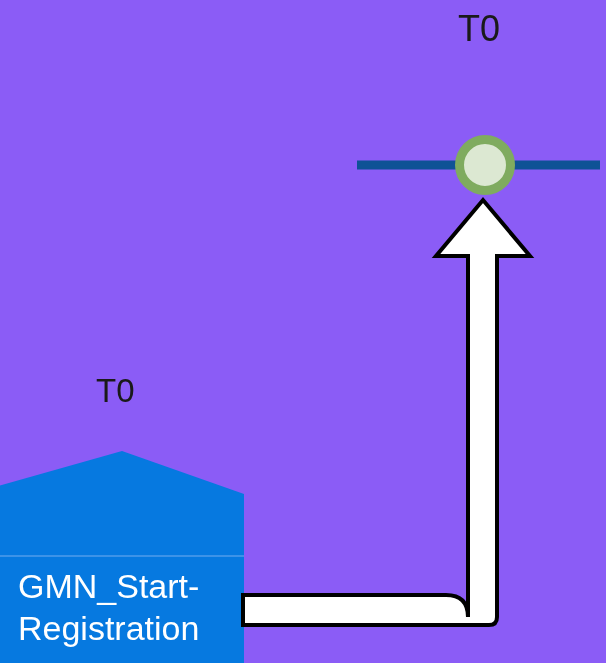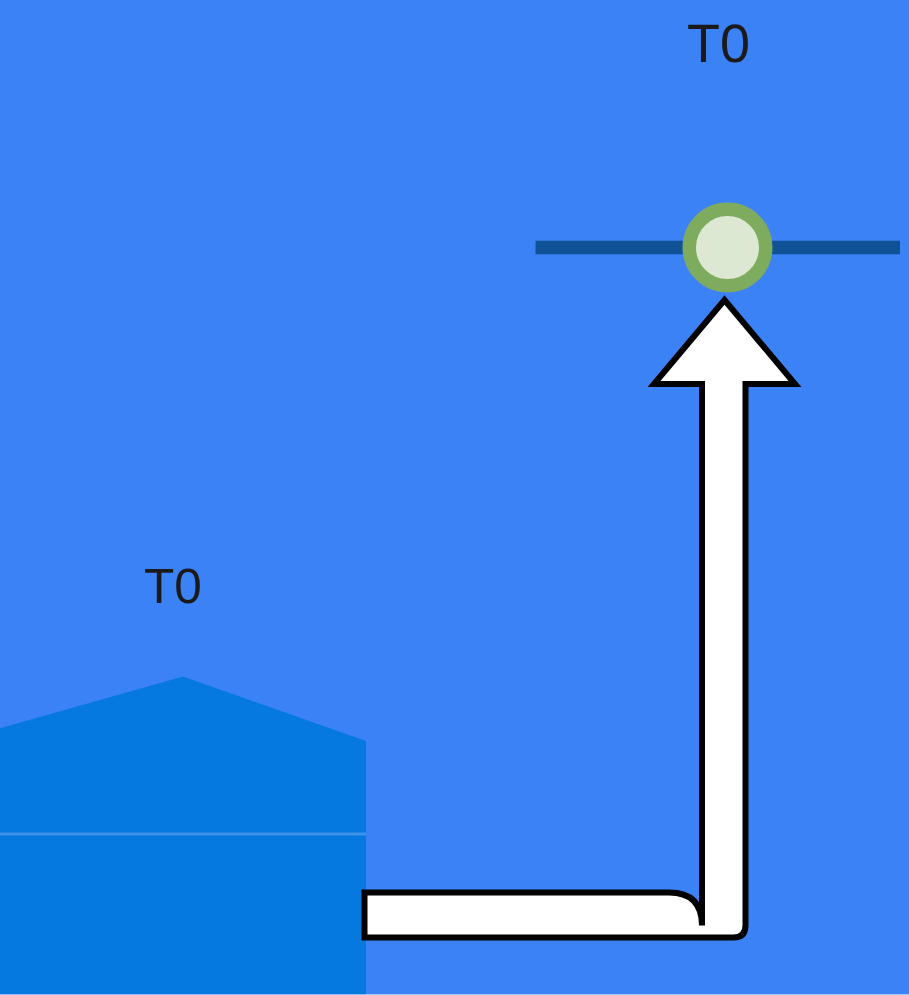--- a/index.html
+++ b/index.html
@@ -8,21 +8,21 @@
     padding: 0;
     background: #ffffff;
   }
   body {
     font-family: "Liberation Sans", sans-serif;
   }
   #canvas {
     position: relative;
     width: 606px;
     height: 663px;
-    background: #3b82f6;
+    background: #8b5cf6;
     overflow: hidden;
   }
   #diagram-svg {
     position: absolute;
     left: 0;
     top: 0;
     width: 606px;
     height: 663px;
     display: block;
   }
@@ -85,14 +85,16 @@
     <line x1="357" y1="165" x2="600" y2="165" stroke="#0F5296" stroke-width="9"></line>
 
     <circle cx="485" cy="165" r="25.5" fill="#DCE8D2" stroke="#7FAB5F" stroke-width="9"></circle>
 
   </svg>
 
   <div class="label-text" id="label-top">T0</div>
 
   <div class="label-text" id="label-task">T0</div>
 
+  <div id="task-text">GMN_Start-
+Registration</div>
 
 </div>
 
 </body></html>

